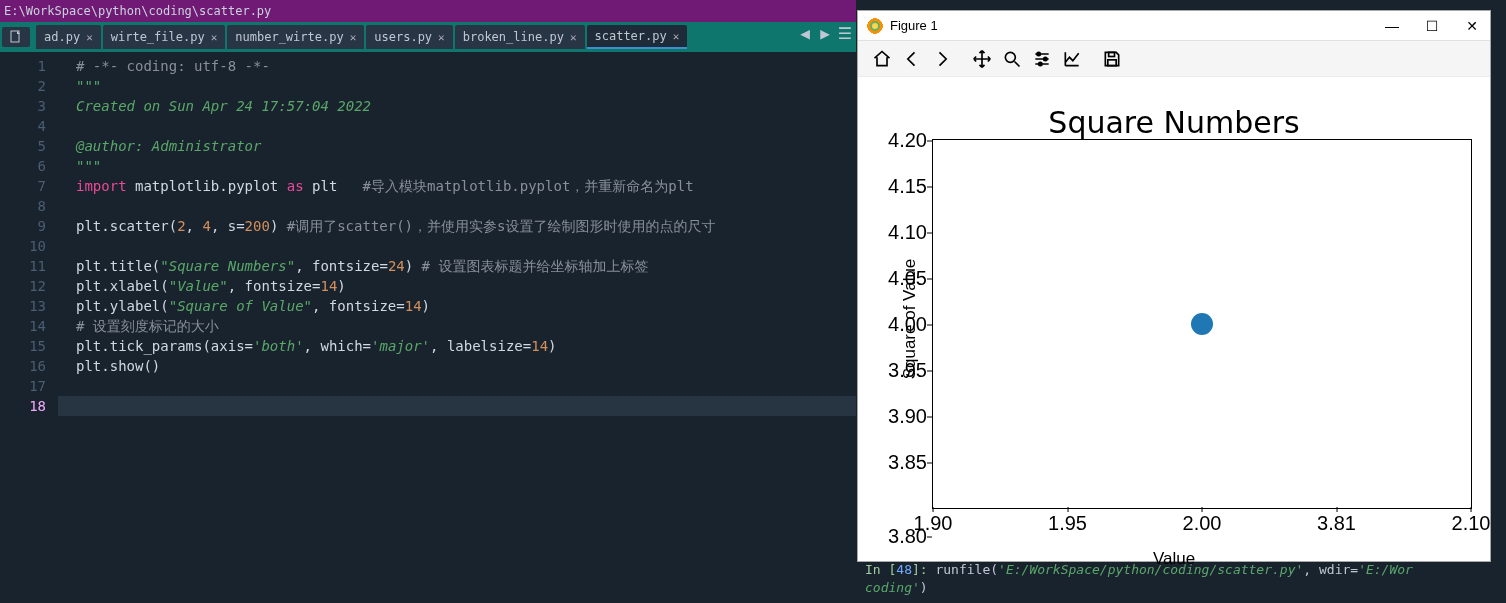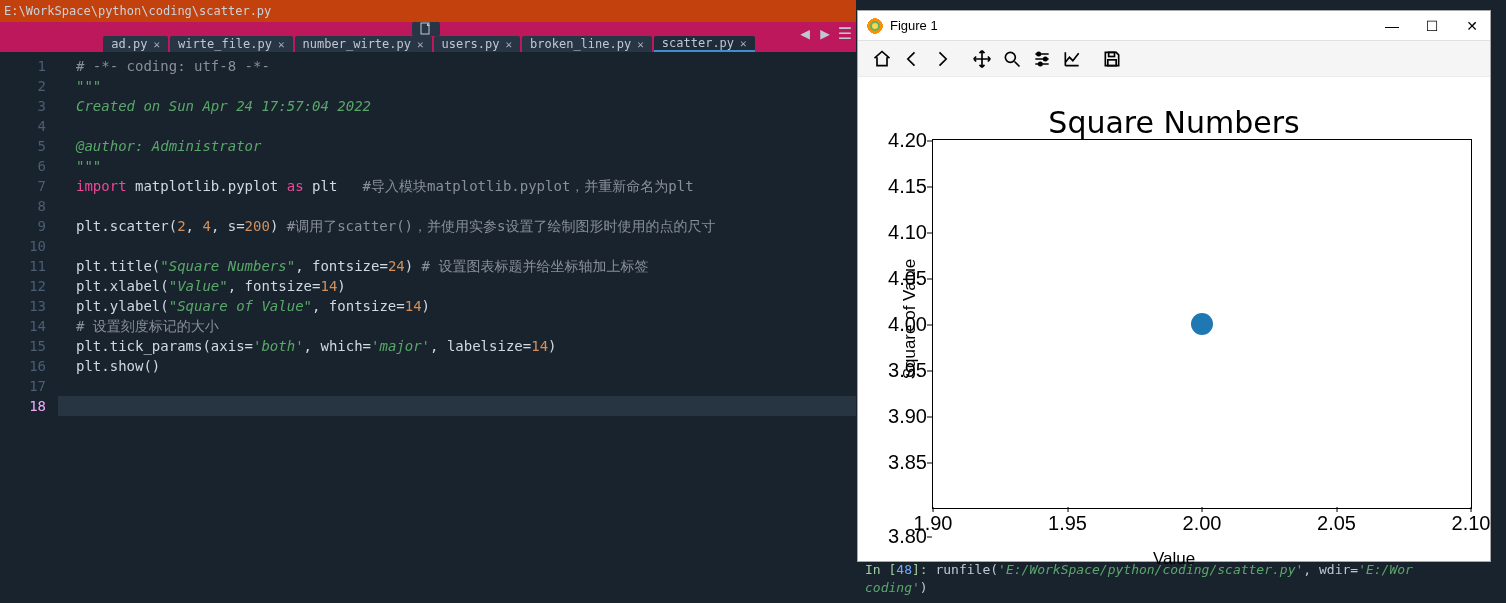--- a/index.html
+++ b/index.html
@@ -1,21 +1,21 @@
 <!DOCTYPE html>
 <html><head>
 <meta charset="utf-8">
 <style>
 * { margin:0; padding:0; box-sizing:border-box; }
 body { font-family: Consolas, monospace; background:#19232d; width:1506px; height:603px; overflow:hidden; position:relative; }
 
 
 .editor-wrap { position:absolute; left:0; top:0; width:856px; height:603px; background:#19232d; color:#c0c7d4; }
-.path-bar { height:22px; line-height:22px; padding-left:4px; font-size:12px; color:#c9d3dd; background:#c2410c; }
-.tab-bar { height:30px; background:#be185d; display:flex; align-items:center; padding-left:2px; position:relative;flex-direction:column; }
+.path-bar { height:22px; line-height:22px; padding-left:4px; font-size:12px; color:#c9d3dd; background:#701a75; }
+.tab-bar { height:30px; background:#0f766e; display:flex; align-items:center; padding-left:2px; position:relative; }
 .new-tab { width:28px; height:20px; background:#283544; border-radius:2px; display:flex; align-items:center; justify-content:center; margin-right:6px; }
 .tabs { display:flex; gap:2px; overflow:hidden; }
 .tab { display:flex; align-items:center; gap:6px; padding:4px 8px; font-size:12px; background:#283544; color:#c0c7d4; border-radius:2px 2px 0 0; white-space:nowrap; }
 .tab.active { background:#1f2b38; border-bottom:2px solid #3f8ed1; }
 .tab .close { font-size:11px; color:#aab; }
 .tab-nav { position:absolute; right:4px; top:4px; display:flex; gap:6px; color:#c0c7d4; }
 .tab-nav span { width:14px; height:14px; display:inline-flex; align-items:center; justify-content:center; }
 
 .code-area { display:flex; height:calc(100% - 52px); font-size:14px; line-height:20px; }
 .gutter { width:58px; text-align:right; padding:4px 12px 0 0; color:#4b5d72; user-select:none; }
@@ -226,19 +226,19 @@
         <span class="ytick" style="top: 25%;">4.10</span>
         <span class="ytick" style="top: 37.5%;">4.05</span>
         <span class="ytick" style="top: 50%;">4.00</span>
         <span class="ytick" style="top: 62.5%;">3.95</span>
         <span class="ytick" style="top: 75%;">3.90</span>
         <span class="ytick" style="top: 87.5%;">3.85</span>
         <span class="ytick" style="top: 100%; margin-top: 28px;">3.80</span>
         <span class="xtick" style="left: 0%;">1.90</span>
         <span class="xtick" style="left: 25%;">1.95</span>
         <span class="xtick" style="left: 50%;">2.00</span>
-        <span class="xtick" style="left: 75%;">2.05</span>
+        <span class="xtick" style="left: 75%;">3.81</span>
         <span class="xtick" style="left: 100%;">2.10</span>
         <div class="datapoint" style="left: 50%; top: 50%; background: rgb(31, 119, 180);"></div>
       </div>
     <div class="axis-x-label">Value</div>
   </div>
 </div>
 
 </body></html>

